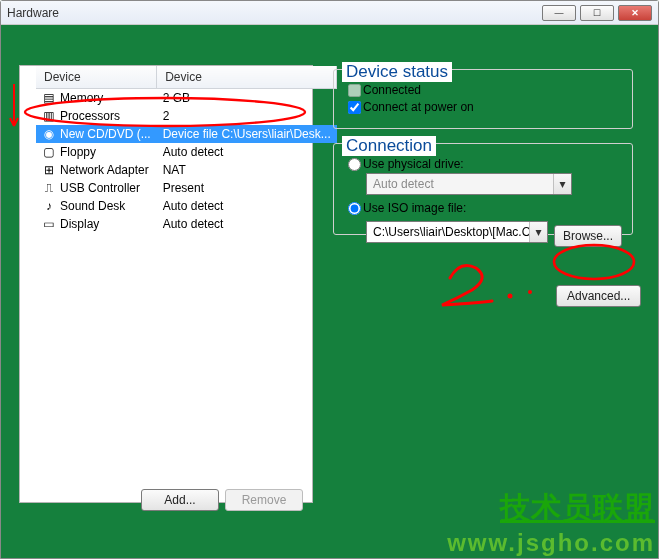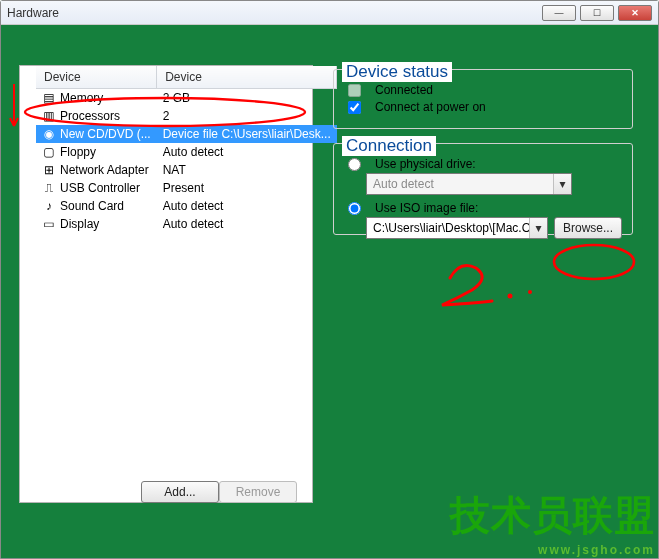--- a/index.html
+++ b/index.html
@@ -65,31 +65,32 @@
   .panel.left tbody tr.sel td {
     background: #3399ff; color:#fff;
   }
   .panel.left tbody td.dev { width: 46%; }
   .panel.left tbody td .row { display:flex; align-items:center; gap:4px; height:16px;}
   .ico { width:14px; height:14px; display:inline-flex; align-items:center; justify-content:center; }
 
   .buttons-bottom {
     position: absolute;
     left: 140px; top: 456px;
-    display:flex; 
+    display:flex; gap: 6px;
   }
 
   .wbtn {
     min-width: 78px; height: 22px;
     padding: 0 10px;
     border: 1px solid #7a7a7a;
     background: linear-gradient(#fbfbfb,#e4e4e4);
     border-radius: 3px;
     display:flex; align-items:center; justify-content:center;
     color:#222;
+    margin-top:8px;
   }
   .wbtn.disabled { color:#9a9a9a; border-color:#bdbdbd; background:#f2f2f2; }
 
   .group {
     position:absolute;
     border: 1px solid #cfcfcf;
     border-radius: 3px;
     padding: 10px 10px 12px 10px;
   }
   .group > .legend {
@@ -100,21 +101,21 @@
   .group.status {
     left: 332px; top: 44px;
     width: 300px; height: 60px;
   }
   .group.connection {
     left: 332px; top: 118px;
     width: 300px; height: 92px;
   }
 
   .check, .radio-row {
-    display:flex; align-items:center; gap:14px;
+    display:flex; align-items:center; gap:2px;
     margin: 3px 0 2px 4px;
   }
   input[type=checkbox], input[type=radio] { width:13px; height:13px; margin:0; }
 
   .indent { margin-left: 22px; display:flex; align-items:center; gap:6px; }
 
   .combo {
     width: 206px; height: 22px;
     border: 1px solid #7a7a7a;
     background:#fff;
@@ -139,22 +140,22 @@
 
   
   .anno { position:absolute; pointer-events:none; }
 
   
   .watermark {
     position:absolute; right:4px; bottom:2px;
     display:flex; flex-direction:column; align-items:flex-end;
     color:#1aa60a; font-weight:bold; pointer-events:none;
   }
-  .watermark .line1 { font-size:40px; letter-spacing:1px; }
-  .watermark .line2 { font-size:12px; color:#5bbb2f; letter-spacing:2px; }
+  .watermark .line1 { font-size:30px; letter-spacing:1px;text-decoration:underline; }
+  .watermark .line2 { font-size:24px; color:#5bbb2f; letter-spacing:2px; }
 </style>
 </head>
 <body>
 
 <div class="window">
   <div class="titlebar">
     <span class="title">Hardware</span>
     <div class="btns">
       <div class="win-btn">—</div>
       <div class="win-btn">☐</div>
@@ -224,21 +225,21 @@
                   <span class="ico">⎍</span>
                   <span>USB Controller</span>
                 </div>
               </td>
               <td>Present</td>
             </tr>
             <tr>
               <td class="dev">
                 <div class="row">
                   <span class="ico">♪</span>
-                  <span>Sound Card</span>
+                  <span>Sound Desk</span>
                 </div>
               </td>
               <td>Auto detect</td>
             </tr>
             <tr>
               <td class="dev">
                 <div class="row">
                   <span class="ico">▭</span>
                   <span>Display</span>
                 </div>
@@ -286,20 +287,23 @@
       </label>
       <div class="indent">
         <div class="combo">
           <span>C:\Users\liair\Desktop\[Mac.OS.</span>
           <span class="arrow">▾</span>
         </div>
         <div class="wbtn" style="min-width:68px">Browse...</div>
       </div>
     </div>
 
+    <div class="advanced-row">
+      <div class="wbtn" style="min-width:78px">Advanced...</div>
+    </div>
 
   </div>
 </div>
 
 <svg class="anno" style="left:0;top:0" width="659" height="559">
 
   <path d="M14 84 L14 126" stroke="#ff0000" stroke-width="2" fill="none"></path>
   <path d="M14 126 L10 118 M14 126 L18 118" stroke="#ff0000" stroke-width="2" fill="none"></path>
 
   <ellipse cx="165" cy="112" rx="140" ry="14" stroke="#ff0000" stroke-width="2.4" fill="none"></ellipse>

